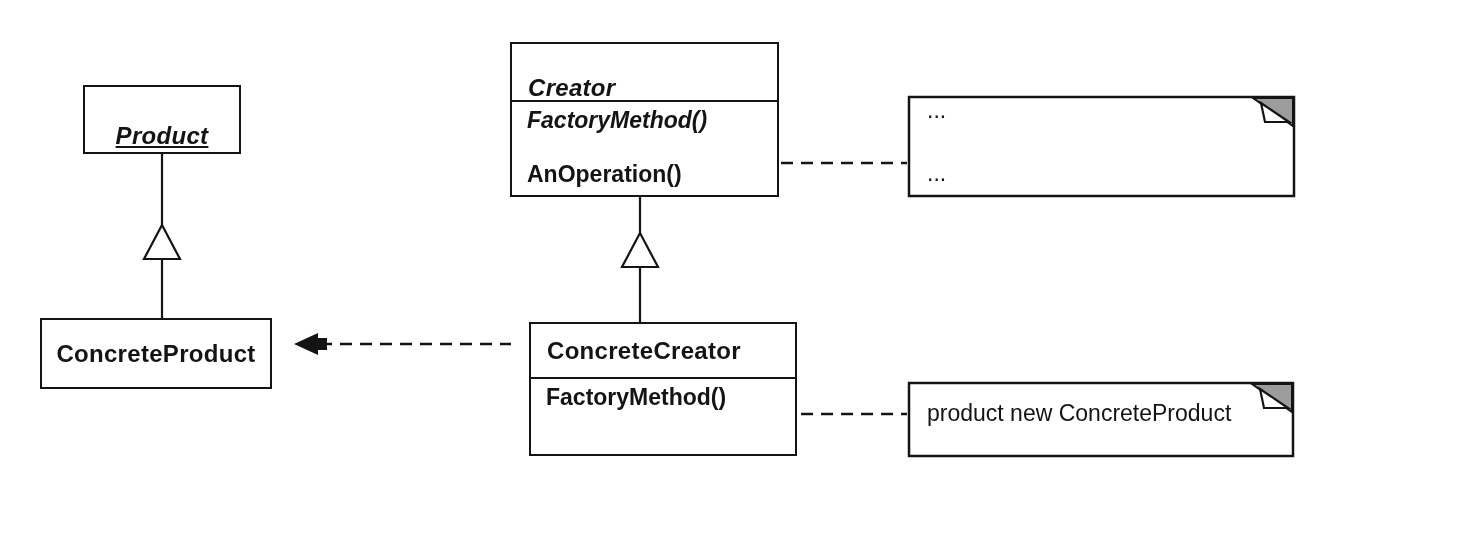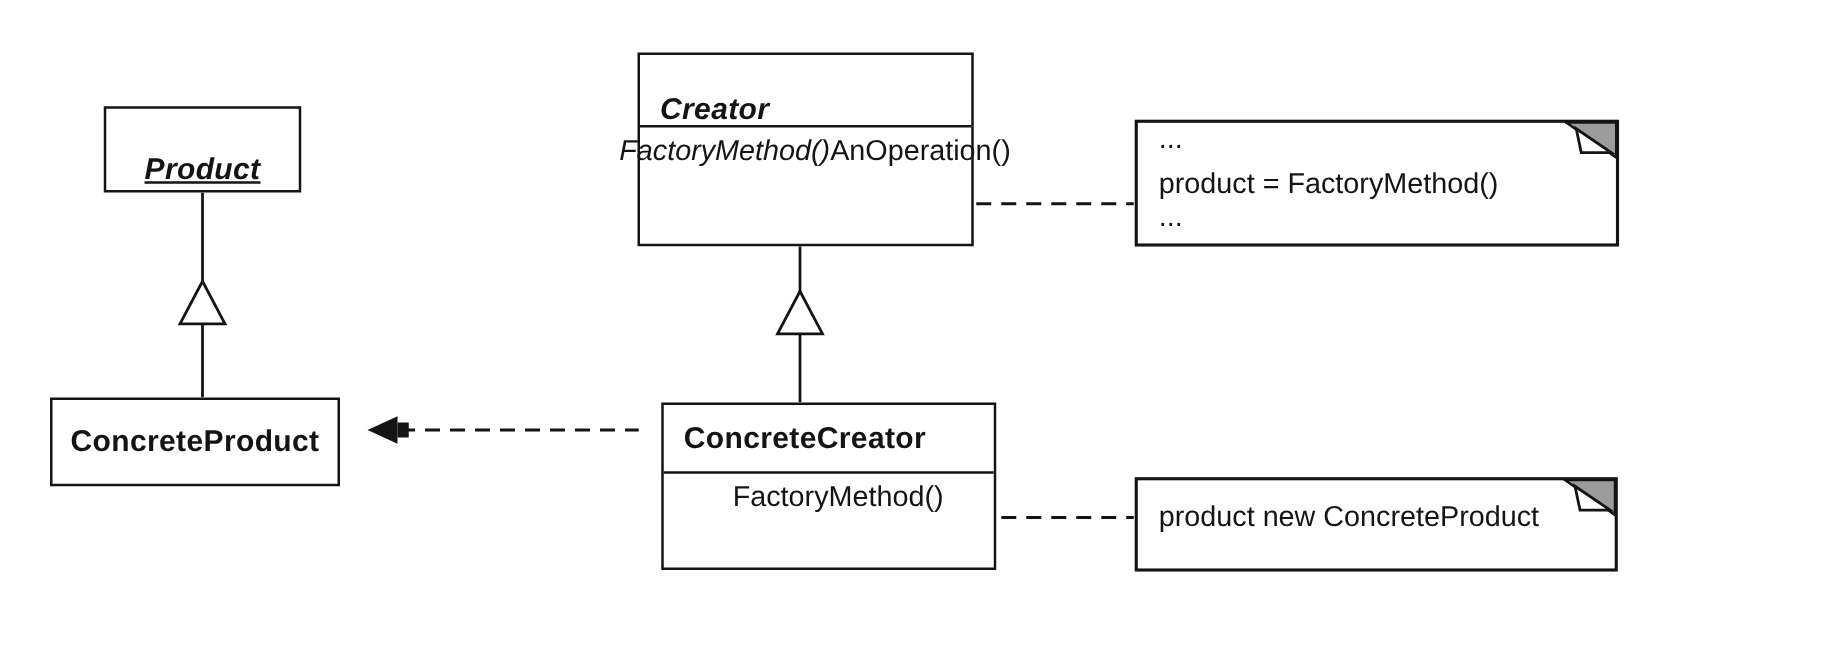--- a/index.html
+++ b/index.html
@@ -45,23 +45,24 @@
   .title-compartment {
     box-sizing: border-box;
     display: flex;
     align-items: center;
     padding-left: 16px;
     border-bottom: 2px solid #141414;
   }
   .methods-compartment {
     box-sizing: border-box;
     display: flex;
-    flex-direction: row;
-    justify-content: center;
+    flex-direction: column;
+    justify-content: space-between;
     padding-left: 15px;
+    font-weight: bold;
   }
   .method-line {
     font-size: 23px;
     line-height: 37px;
     white-space: nowrap;
   }
   .abstract-method {
     font-style: italic;
   }
   .note-text {
@@ -142,18 +143,17 @@
   <div class="uml-box" style="left:529px; top:322px; width:268px; height:134px;">
     <div class="title-compartment" style="height:55px;">
       <span class="class-title">ConcreteCreator</span>
     </div>
     <div class="methods-compartment" style="height:73px;">
       <span class="method-line">FactoryMethod()</span>
     </div>
   </div>
 
   <div class="note-text" style="left:927px; top:98px;">...</div>
-  <div class="note-text" style="left:927px; top:134px;">product = FactoryMethod()</div>
   <div class="note-text" style="left:927px; top:161px;">...</div>
 
   <div class="note-text" style="left:927px; top:401px;">product new ConcreteProduct</div>
 
 </div>
 
 </body></html>

